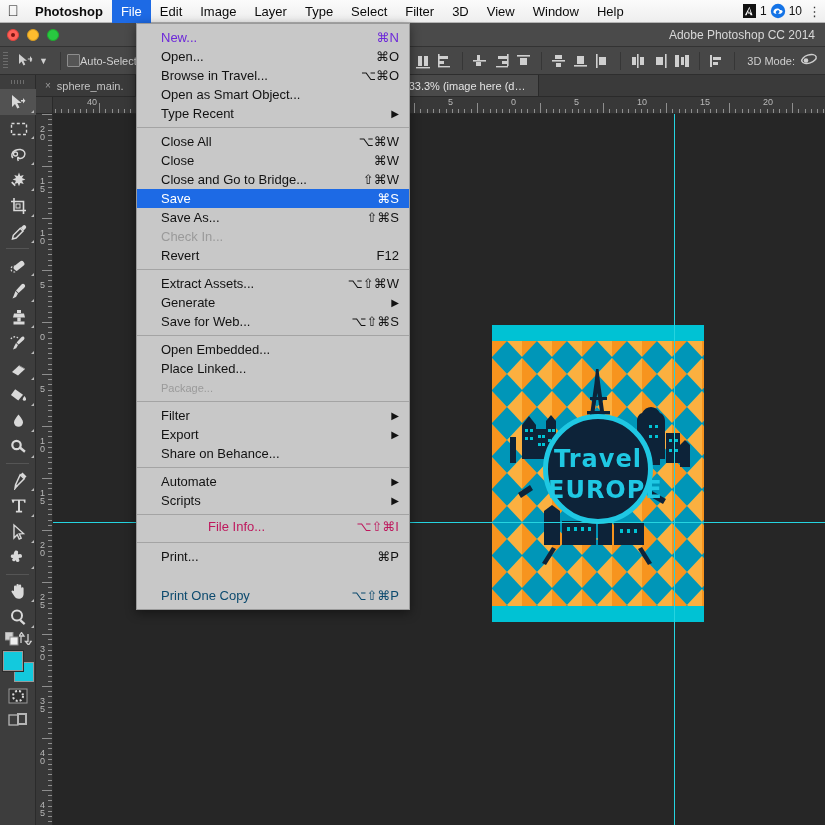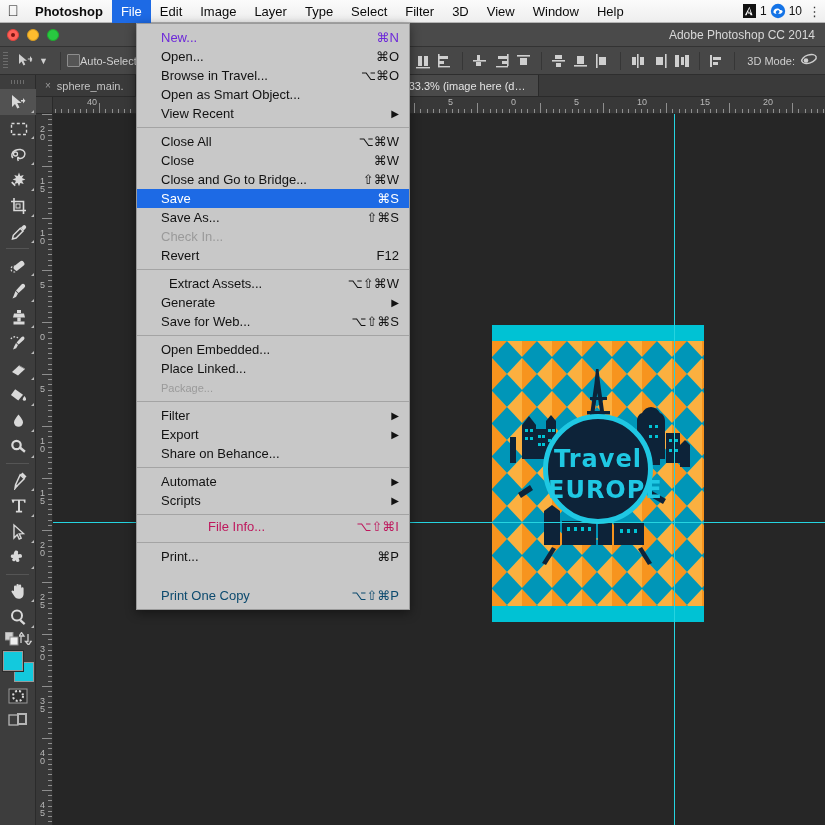--- a/index.html
+++ b/index.html
@@ -1423,21 +1423,21 @@
       <div style="display: flex; align-items: center; height: 19px; padding: 0px 10px 0px 24px; font-size: 13px; white-space: nowrap; color: rgb(18, 18, 18);">
         <span>Browse in Travel...</span>
         <span style="margin-left: auto;"></span>
         <span style="padding-left: 18px; font-size: 13px;">⌥⌘O</span>
       </div>
       <div style="display: flex; align-items: center; height: 19px; padding: 0px 10px 0px 24px; font-size: 13px; white-space: nowrap; color: rgb(18, 18, 18);">
         <span>Open as Smart Object...</span>
         <span style="margin-left: auto;"></span>
       </div>
       <div style="display: flex; align-items: center; height: 19px; padding: 0px 10px 0px 24px; font-size: 13px; white-space: nowrap; color: rgb(18, 18, 18);">
-        <span>View Recent</span>
+        <span>Type Recent</span>
         <span style="margin-left: auto;"></span>
         <span style="font-size: 10px; padding-left: 8px;">▶</span>
       </div>
       <div style="height: 1px; background: rgb(164, 164, 164); margin: 4px 0px;"></div>
       <div style="display: flex; align-items: center; height: 19px; padding: 0px 10px 0px 24px; font-size: 13px; white-space: nowrap; color: rgb(18, 18, 18);">
         <span>Close All</span>
         <span style="margin-left: auto;"></span>
         <span style="padding-left: 18px; font-size: 13px;">⌥⌘W</span>
       </div>
       <div style="display: flex; align-items: center; height: 19px; padding: 0px 10px 0px 24px; font-size: 13px; white-space: nowrap; color: rgb(18, 18, 18);">
@@ -1463,21 +1463,21 @@
       <div style="display: flex; align-items: center; height: 19px; padding: 0px 10px 0px 24px; font-size: 13px; white-space: nowrap; color: rgb(154, 154, 154);">
         <span>Check In...</span>
         <span style="margin-left: auto;"></span>
       </div>
       <div style="display: flex; align-items: center; height: 19px; padding: 0px 10px 0px 24px; font-size: 13px; white-space: nowrap; color: rgb(18, 18, 18);">
         <span>Revert</span>
         <span style="margin-left: auto;"></span>
         <span style="padding-left: 18px; font-size: 13px;">F12</span>
       </div>
       <div style="height: 1px; background: rgb(164, 164, 164); margin: 4px 0px;"></div>
-      <div style="display: flex; align-items: center; height: 19px; padding: 0px 10px 0px 24px; font-size: 13px; white-space: nowrap; color: rgb(18, 18, 18); margin-left: 8px;">
+      <div style="display: flex; align-items: center; height: 19px; padding: 0px 10px 0px 24px; font-size: 13px; white-space: nowrap; color: rgb(18, 18, 18);">
         <span>Extract Assets...</span>
         <span style="margin-left: auto;"></span>
         <span style="padding-left: 18px; font-size: 13px;">⌥⇧⌘W</span>
       </div>
       <div style="display: flex; align-items: center; height: 19px; padding: 0px 10px 0px 24px; font-size: 13px; white-space: nowrap; color: rgb(18, 18, 18);">
         <span>Generate</span>
         <span style="margin-left: auto;"></span>
         <span style="font-size: 10px; padding-left: 8px;">▶</span>
       </div>
       <div style="display: flex; align-items: center; height: 19px; padding: 0px 10px 0px 24px; font-size: 13px; white-space: nowrap; color: rgb(18, 18, 18);">

